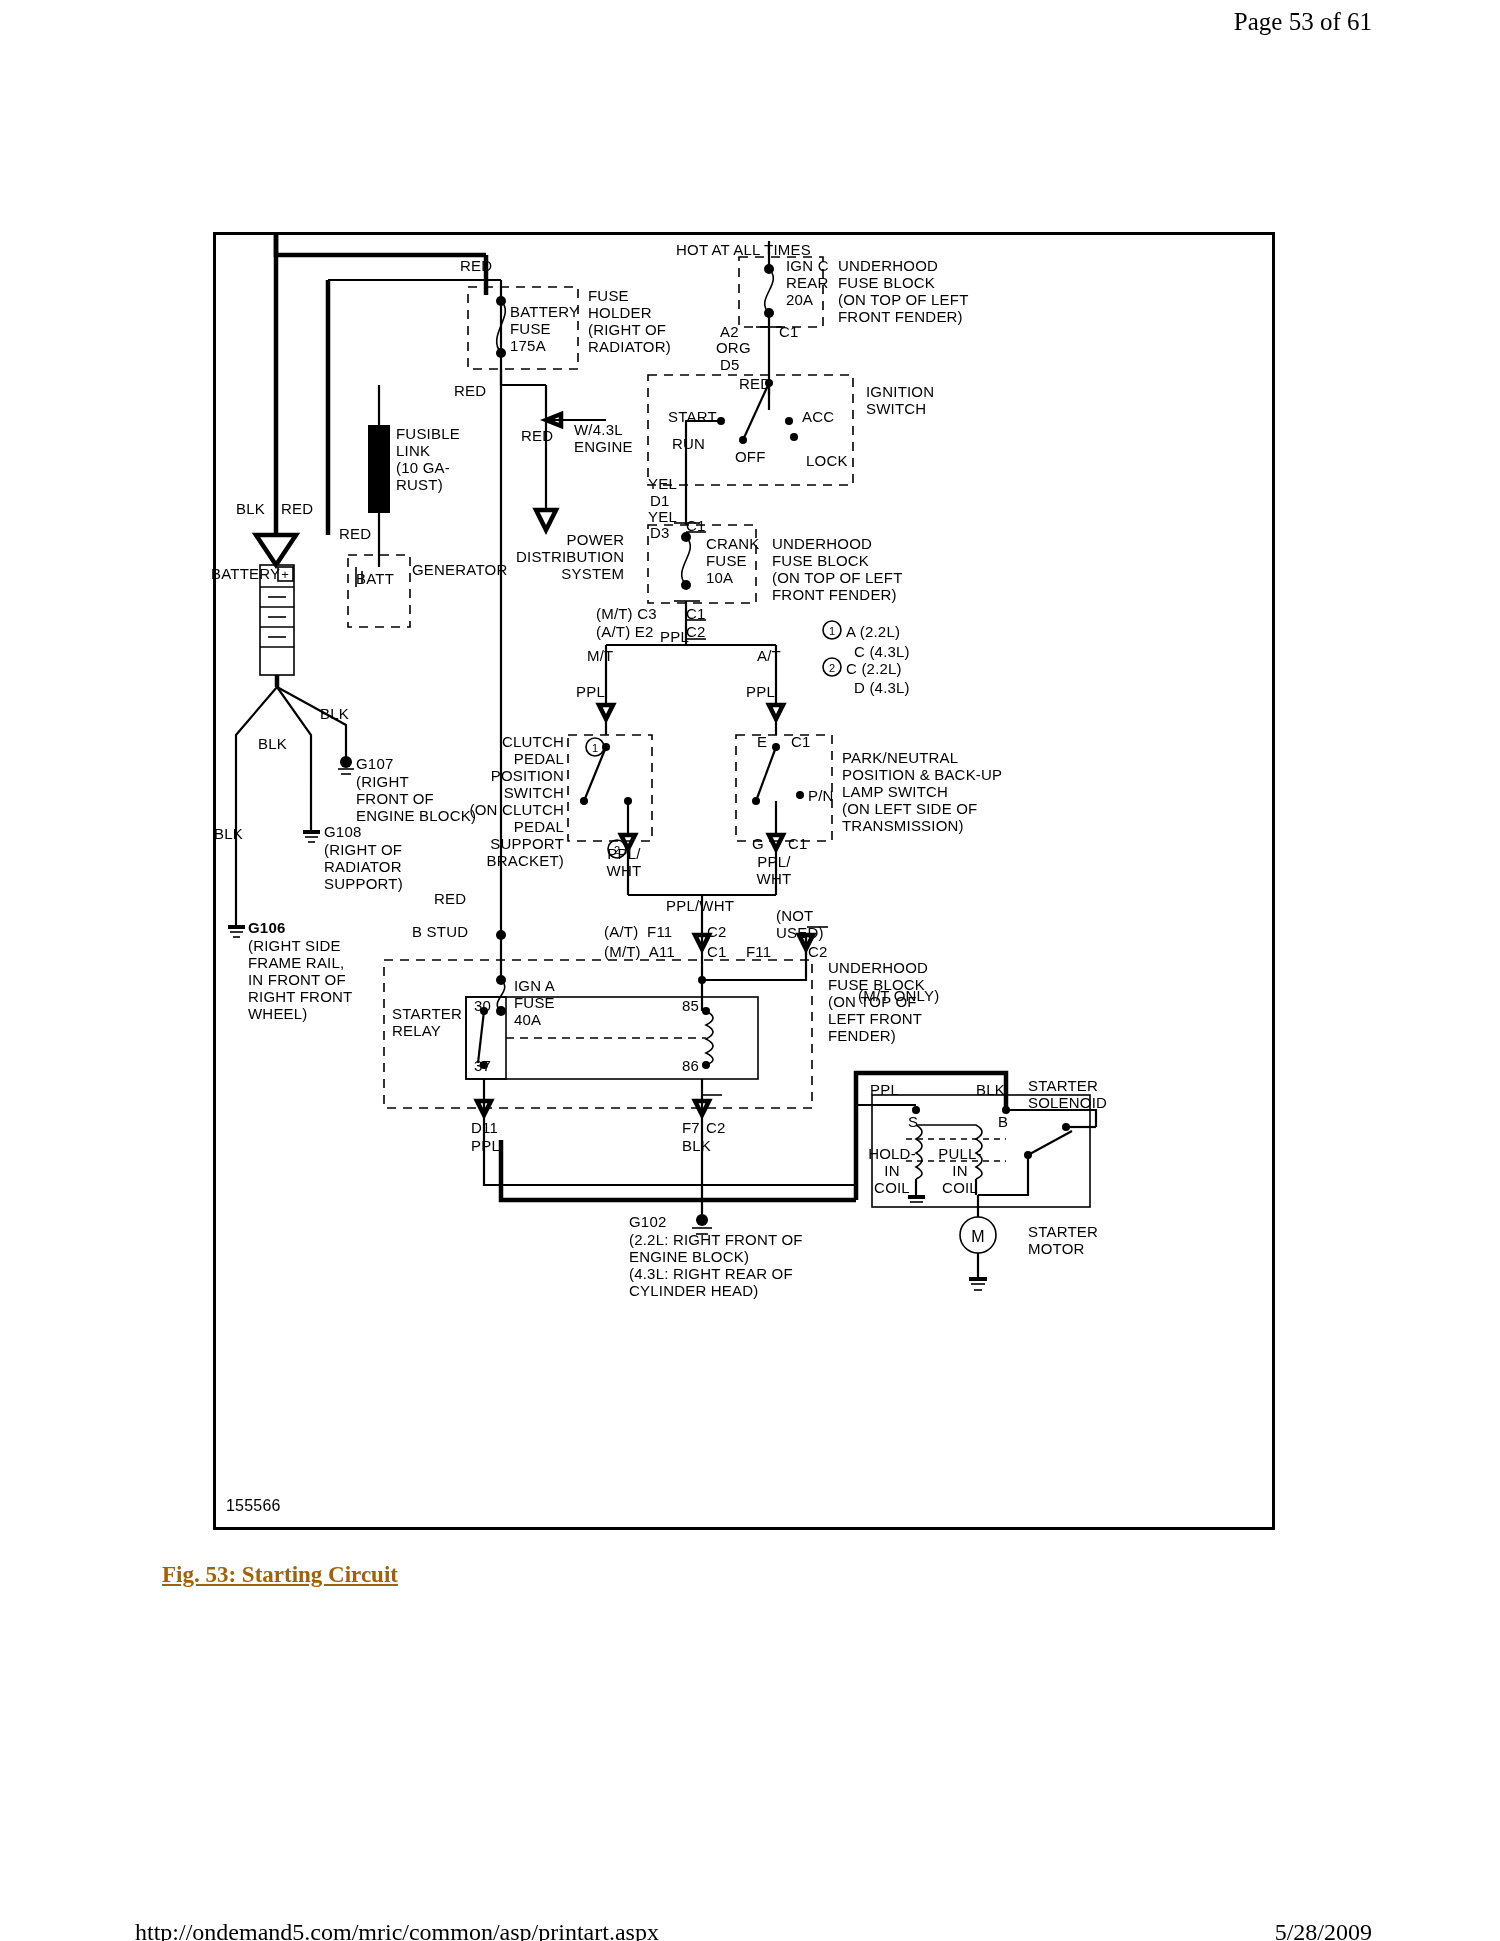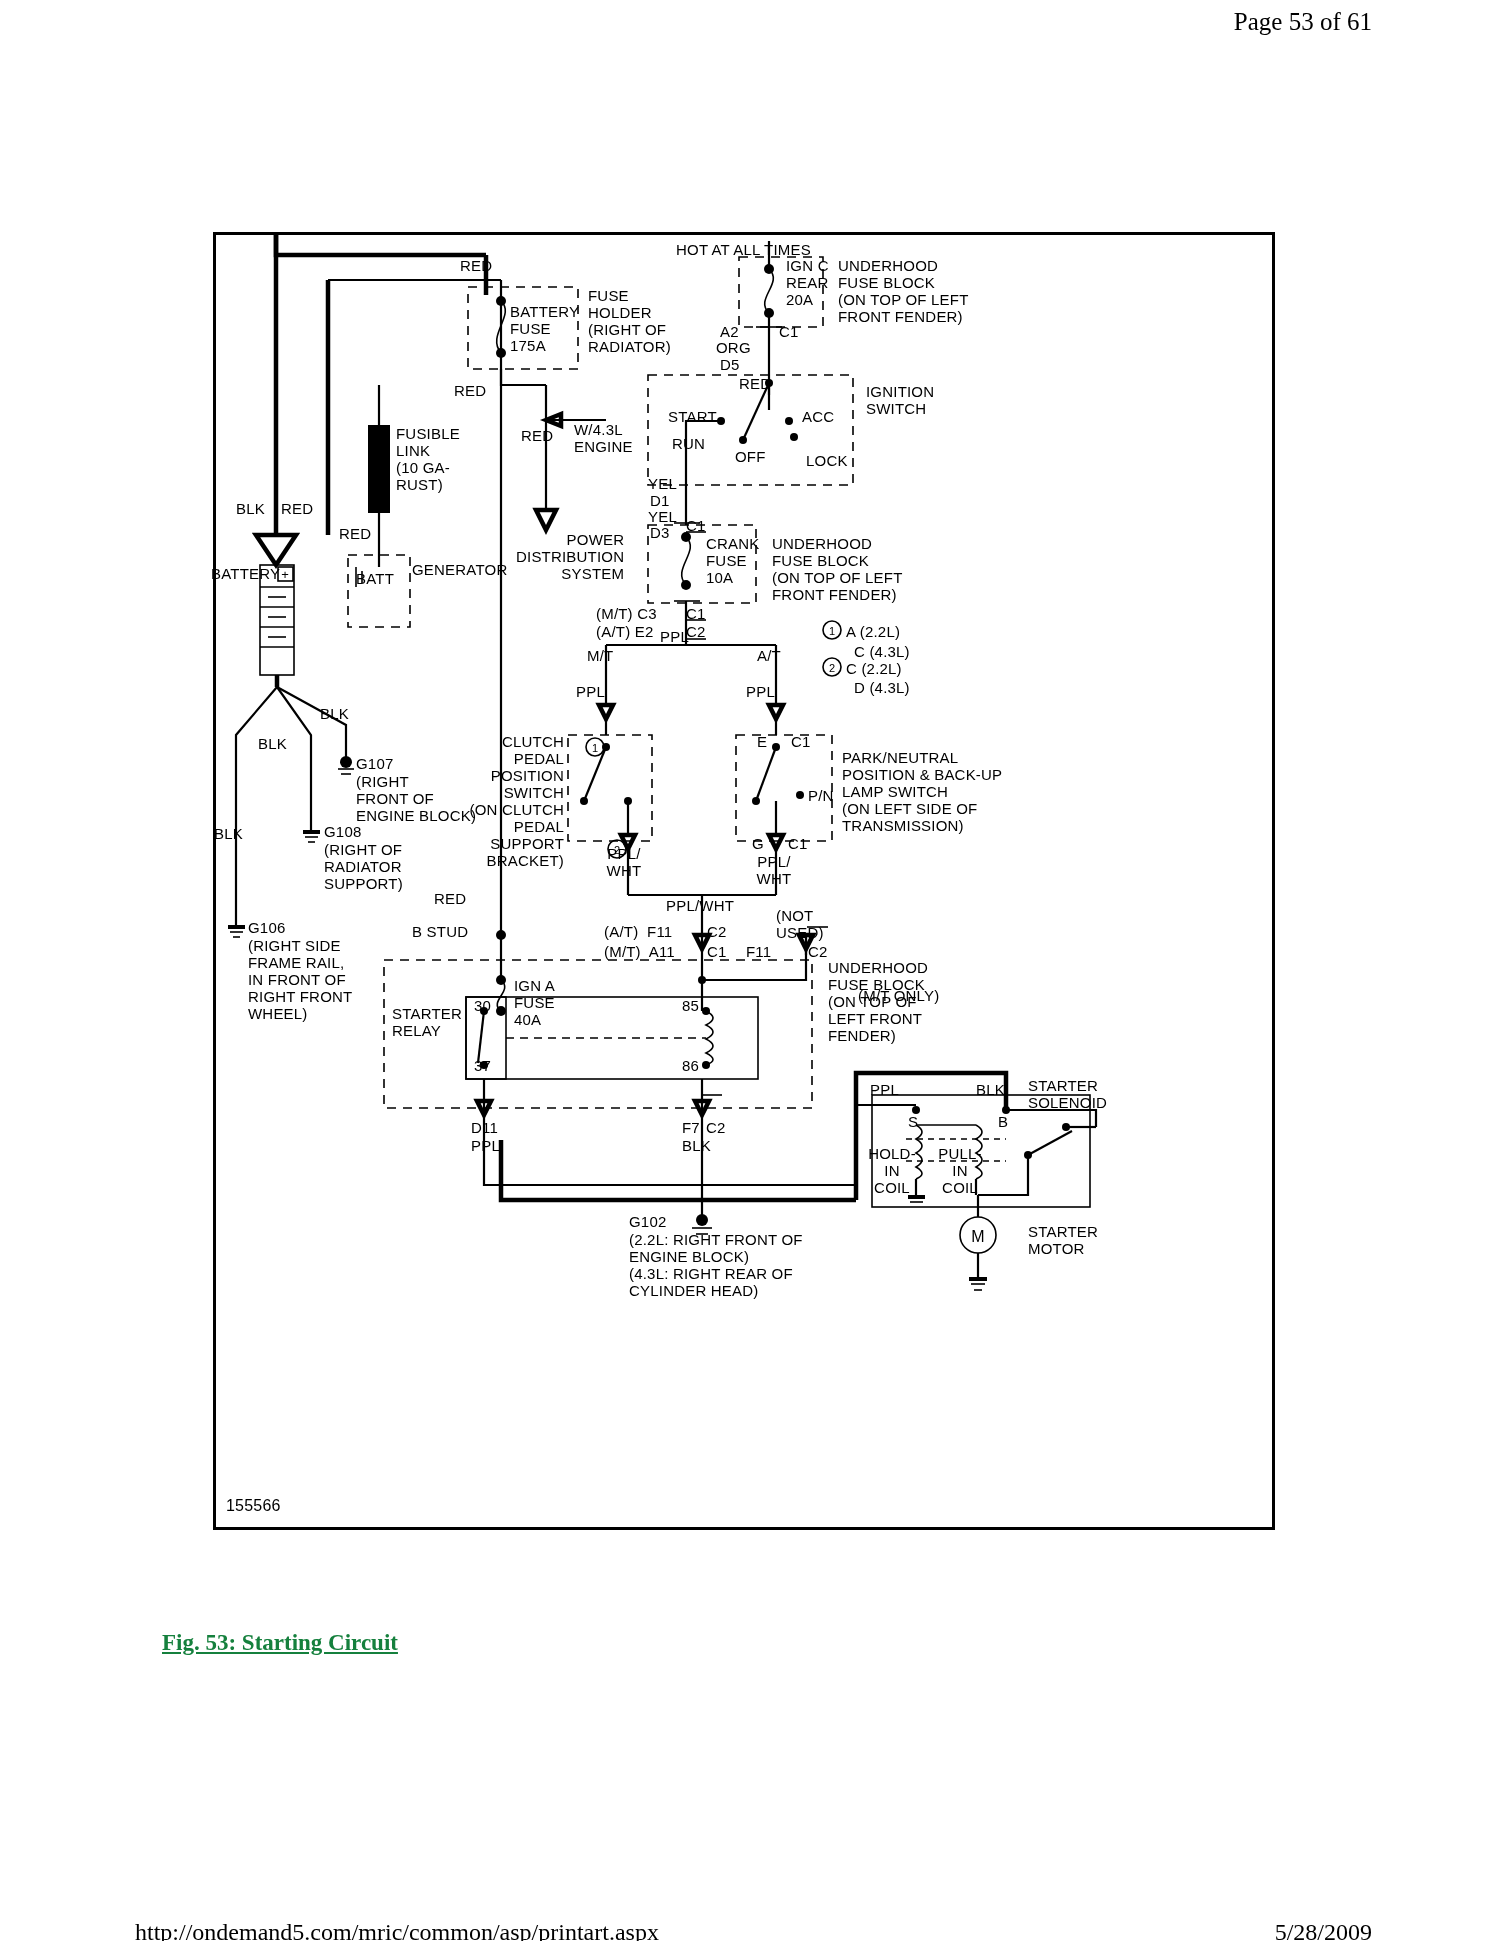--- a/index.html
+++ b/index.html
@@ -52,25 +52,25 @@
   }
   .pg-footer .date {
     position: absolute;
     right: 128px;
     white-space: nowrap;
   }
 
   .fig-caption {
     position: absolute;
     left: 162px;
-    top: 1630px;
+    top: 1562px;
     font-family: "Liberation Serif", serif;
     font-size: 23px;
     font-weight: bold;
-    color: #15803d;
+    color: #a16207;
     text-decoration: underline;
     white-space: nowrap;
   }
 
   
   #diagram {
     position: absolute;
     left: 213px;
     top: 232px;
     width: 1062px;
@@ -491,21 +491,21 @@
   <div class="lbl" style="left:42px; top:500px;">BLK</div>
   <div class="lbl" style="left:-2px; top:590px;">BLK</div>
   <div class="lbl" style="left:140px; top:520px;">G107</div>
   <div class="lbl" style="left:140px; top:538px;">(RIGHT
 FRONT OF
 ENGINE BLOCK)</div>
   <div class="lbl" style="left:108px; top:588px;">G108</div>
   <div class="lbl" style="left:108px; top:606px;">(RIGHT OF
 RADIATOR
 SUPPORT)</div>
-  <div class="lbl" style="left:32px; top:684px;">G106</div>
+  <div class="lbl" style="left:32px; top:684px;font-weight:bold;">G106</div>
   <div class="lbl" style="left:32px; top:702px;">(RIGHT SIDE
 FRAME RAIL,
 IN FRONT OF
 RIGHT FRONT
 WHEEL)</div>
 
   <div class="lbl" style="left:10px; top:1262px; font-size:16px;">155566</div>
 </div>
 
 <div class="fig-caption">Fig. 53: Starting Circuit</div>

